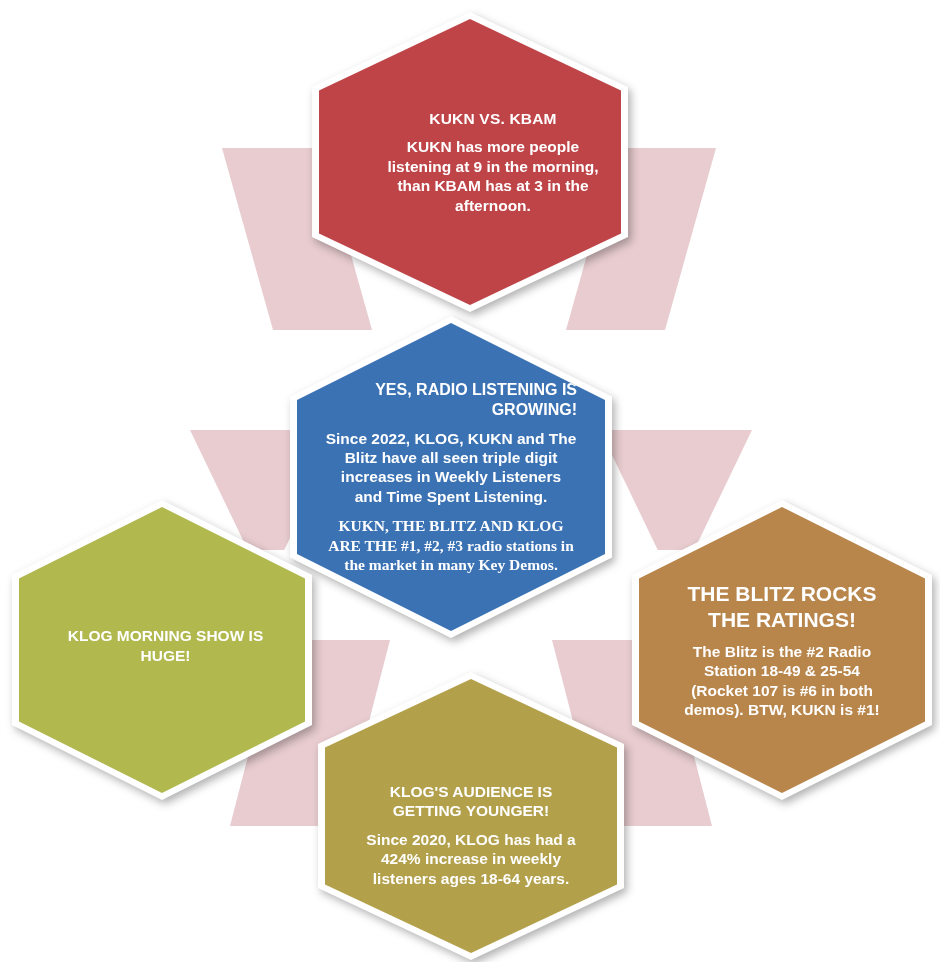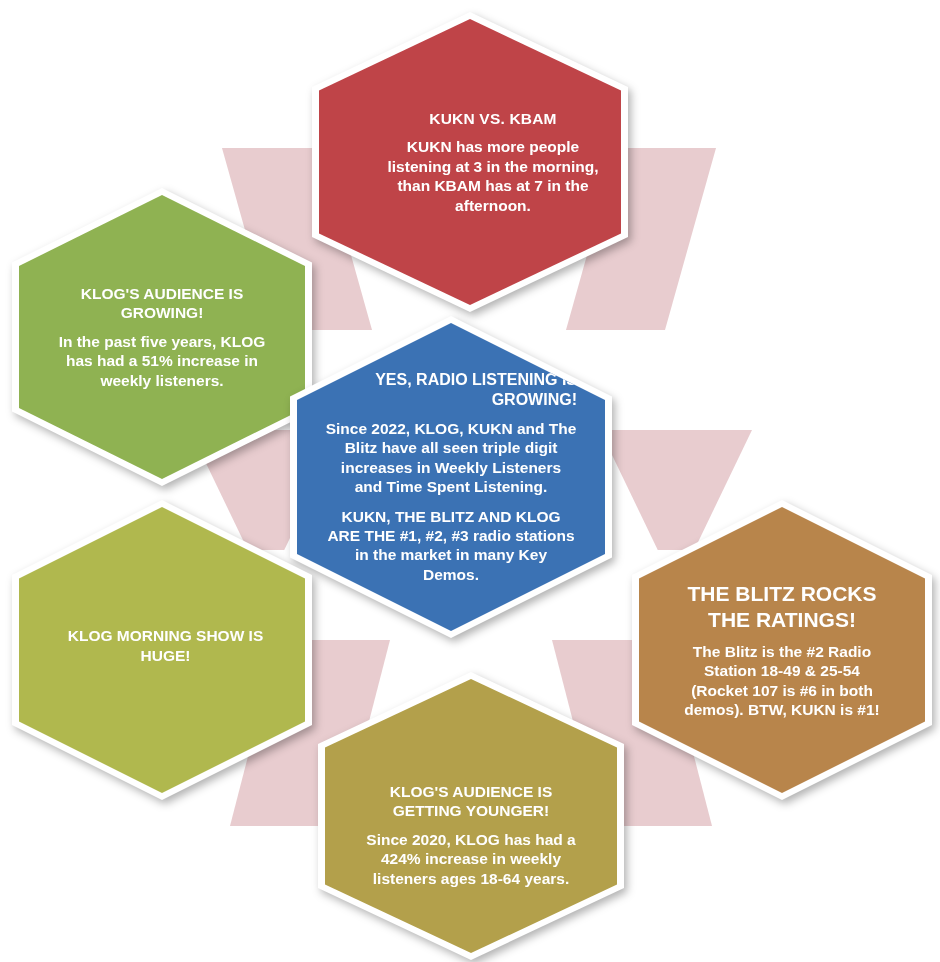--- a/index.html
+++ b/index.html
@@ -88,21 +88,21 @@
     box-sizing: border-box;
   }
   .hex-title {
     font-weight: bold;
     margin-bottom: 9px;
   }
   .hex-body {
     font-weight: bold;
     margin: 0;
   }
-  .hex-body + .hex-body { margin-top: 10px; }
+  .hex-body + .hex-body { margin-top: 10px; font-family: Liberation Serif, serif; }
 
   
   #hex-top        { left: 312px; top: 12px;  width: 316px; height: 300px; }
   #hex-top .hex-text      { width: 215px; font-size: 15.5px; }
   #hex-top .hex-title     { font-size: 15.5px; letter-spacing: 0.2px; }
 
   #hex-right      { left: 632px; top: 188px; width: 300px; height: 298px; }
   #hex-right .hex-text    { width: 212px; font-size: 15.5px; }
   #hex-right .hex-title   { font-size: 15.5px; }
 
@@ -136,37 +136,27 @@
   <div class="connector conn-ml" style="background: rgb(232, 204, 207);"></div>
   <div class="connector conn-mr" style="background: rgb(232, 204, 207);"></div>
   <div class="connector conn-bl" style="background: rgb(232, 204, 207);"></div>
   <div class="connector conn-br" style="background: rgb(232, 204, 207);"></div>
 
   <div class="hex-wrap" id="hex-top">
     <div class="hex-outer">
       <div class="hex-inner" style="background-color: rgb(191, 68, 72); padding-left: 46px;">
         <div class="hex-text">
           <div class="hex-title">KUKN VS. KBAM</div>
-          <p class="hex-body">KUKN has more people listening at 3 in the morning, than KBAM has at 7 in the afternoon.</p>
-        </div>
-      </div>
-    </div>
-  </div>
-
-
-  <div class="hex-wrap" id="hex-left">
-    <div class="hex-outer">
-      <div class="hex-inner" style="background-color: rgb(143, 178, 82);">
-        <div class="hex-text">
-          <div class="hex-title">KLOG'S AUDIENCE IS GROWING!</div>
-          <p class="hex-body">In the past five years, KLOG has had a 51% increase in weekly listeners.</p>
-        </div>
-      </div>
-    </div>
-  </div>
+          <p class="hex-body">KUKN has more people listening at 9 in the morning, than KBAM has at 3 in the afternoon.</p>
+        </div>
+      </div>
+    </div>
+  </div>
+
+
 
   <div class="hex-wrap" id="hex-center">
     <div class="hex-outer">
       <div class="hex-inner" style="background-color: rgb(59, 114, 180);">
         <div class="hex-text">
           <div class="hex-title">YES, RADIO LISTENING IS GROWING!</div>
           <p class="hex-body">Since 2022, KLOG, KUKN and The Blitz have all seen triple digit increases in Weekly Listeners and Time Spent Listening.</p>
           <p class="hex-body">KUKN, THE BLITZ AND KLOG ARE THE #1, #2, #3 radio stations in the market in many Key Demos.</p>
         </div>
       </div>

